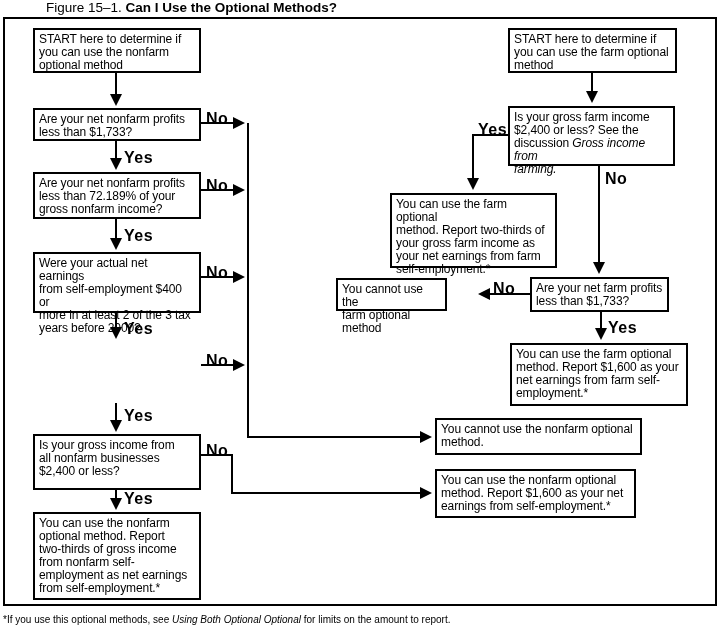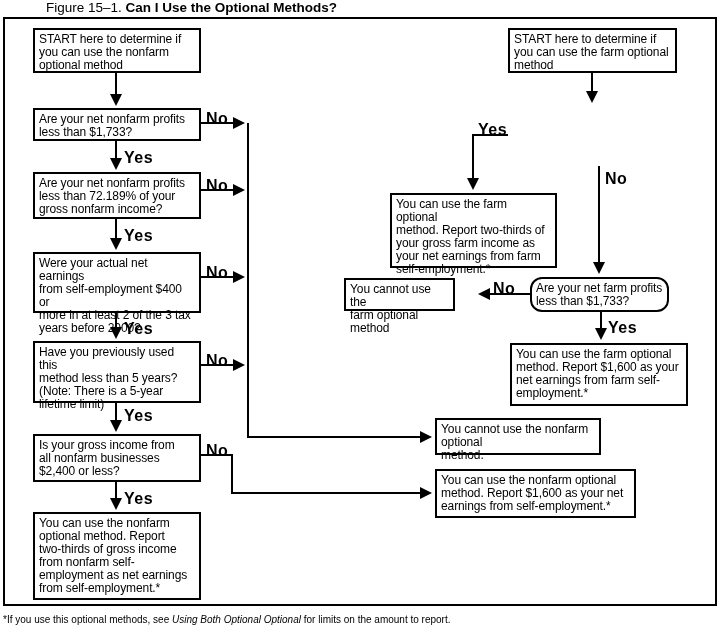--- a/index.html
+++ b/index.html
@@ -30,29 +30,29 @@
   }
   .footnote{position:absolute;left:3px;top:614px;font-size:10px;white-space:nowrap;}
   .footnote .it{font-style:italic;}
 
   
   #b-l1{left:33px;top:28px;width:168px;height:45px;}
   #b-l2{left:33px;top:108px;width:168px;height:33px;}
   #b-l3{left:33px;top:172px;width:168px;height:47px;}
   #b-l4{left:33px;top:252px;width:168px;height:61px;}
   #b-l5{left:33px;top:341px;width:168px;height:62px;}
-  #b-l6{left:33px;top:434px;width:168px;height:48px;}
+  #b-l6{left:33px;top:434px;width:168px;height:56px;}
   #b-l7{left:33px;top:512px;width:168px;height:88px;}
   #b-r1{left:508px;top:28px;width:169px;height:45px;}
   #b-r2{left:508px;top:106px;width:167px;height:60px;}
   #b-r3{left:390px;top:193px;width:167px;height:75px;}
-  #b-r4{left:336px;top:278px;width:111px;height:33px;margin-left:8px;}
-  #b-r5{left:530px;top:277px;width:139px;height:35px;border-radius:12px;}
+  #b-r4{left:336px;top:278px;width:111px;height:33px;}
+  #b-r5{left:530px;top:277px;width:139px;height:35px;}
   #b-r6{left:510px;top:343px;width:178px;height:63px;}
-  #b-r7{left:435px;top:418px;width:166px;height:37px;}
+  #b-r7{left:435px;top:418px;width:207px;height:37px;}
   #b-r8{left:435px;top:469px;width:201px;height:49px;}
 
   
   #lb-yn1{left:124px;top:149px;} #lb-yn2{left:124px;top:227px;}
   #lb-yn3{left:124px;top:320px;} #lb-yn4{left:124px;top:407px;}
   #lb-yn5{left:124px;top:490px;}
   #lb-nn1{left:206px;top:110px;} #lb-nn2{left:206px;top:177px;}
   #lb-nn3{left:206px;top:264px;} #lb-nn4{left:206px;top:352px;}
   #lb-nn5{left:206px;top:442px;}
   #lb-yf1{left:478px;top:121px;} #lb-nf1{left:605px;top:170px;}
@@ -102,37 +102,37 @@
 optional method</div>
   <div class="box" id="b-l2">Are your net nonfarm profits
 less than $1,733?</div>
   <div class="box" id="b-l3">Are your net nonfarm profits
 less than 72.189% of your
 gross nonfarm income?</div>
   <div class="box" id="b-l4">Were your actual net earnings
 from self-employment $400 or
 more in at least 2 of the 3 tax
 years before 2000?</div>
-  <div class="box" id="b-l5">Have you previously used this
-method less than 5 years?
-(Note: There is a 5-year
-lifetime limit)</div>
   <div class="box" id="b-l6">Is your gross income from
 all nonfarm businesses
 $2,400 or less?</div>
   <div class="box" id="b-l7">You can use the nonfarm
 optional method. Report
 two-thirds of gross income
 from nonfarm self-
 employment as net earnings
 from self-employment.*</div>
 
   <div class="box" id="b-r1">START here to determine if
 you can use the farm optional
 method</div>
+  <div class="box" id="b-r2"><span>Is your gross farm income
+$2,400 or less? See the
+discussion </span><span class="it">Gross income from
+farming.</span></div>
   <div class="box" id="b-r3">You can use the farm optional
 method. Report two-thirds of
 your gross farm income as
 your net earnings from farm
 self-employment.*</div>
   <div class="box" id="b-r4">You cannot use the
 farm optional method</div>
   <div class="box" id="b-r5">Are your net farm profits
 less than $1,733?</div>
   <div class="box" id="b-r6">You can use the farm optional

